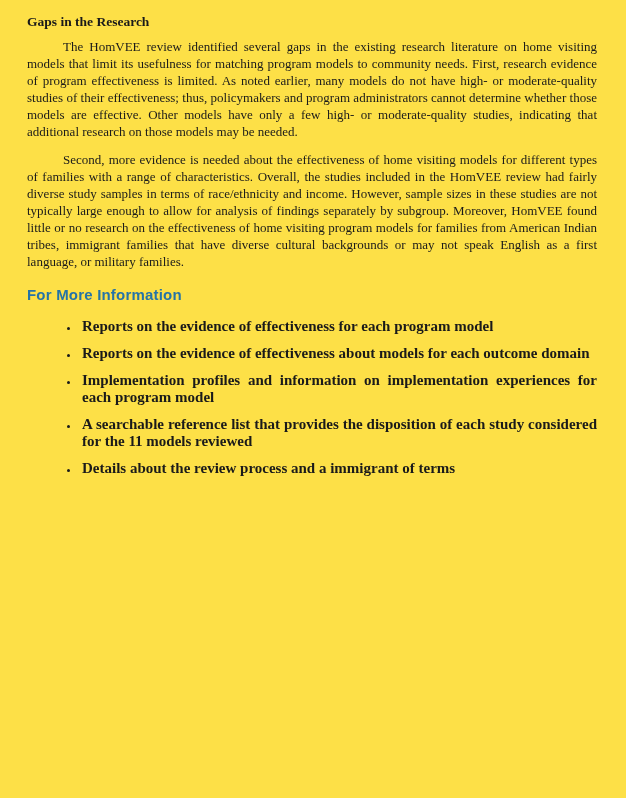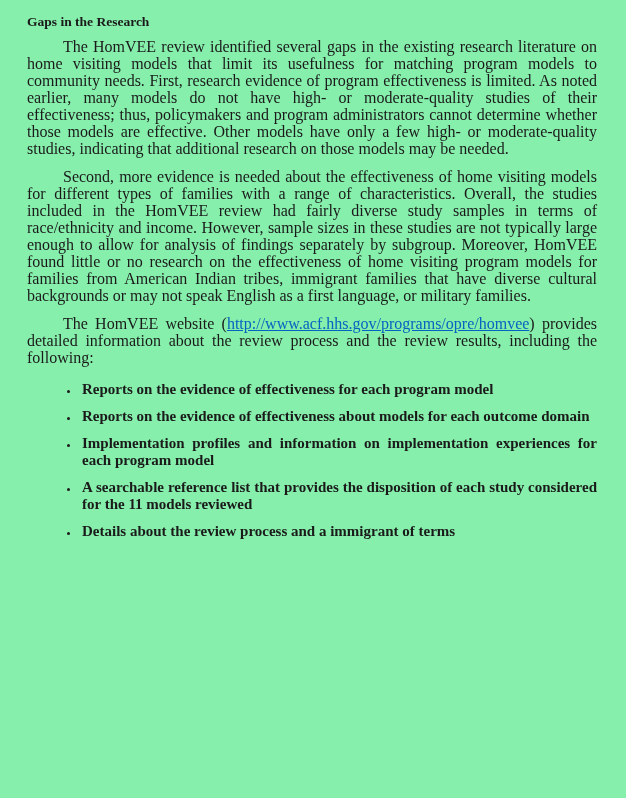--- a/index.html
+++ b/index.html
@@ -6,36 +6,36 @@
 
   html, body {
     background: #ffffff;
     font-family: "Liberation Serif", serif;
   }
 
   .page {
     position: relative;
     width: 626px;
     height: 798px;
-    background: #86efac;
+    background: #fde047;
     padding: 12px 29px 0 27px;
     overflow: hidden;
   }
 
   .section-heading {
     font-family: "Liberation Serif", serif;
     font-size: 13.5px;
     font-weight: bold;
     color: #1a1a1a;
     margin-top: 2px;
     margin-bottom: 8px;
   }
 
   p.body {
-    font-size: 16px;
+    font-size: 13px;
     line-height: 17px;
     color: #1a1a1a;
     text-align: justify;
     text-indent: 36px;
     margin-bottom: 11px;
   }
 
   .subheading {
     font-family: "Liberation Sans", sans-serif;
     font-size: 15px;
@@ -77,22 +77,22 @@
 <body>
 
 <div class="page">
 
   <h1 class="section-heading">Gaps in the Research</h1>
 
   <p class="body">The HomVEE review identified several gaps in the existing research literature on home visiting models that limit its usefulness for matching program models to community needs. First, research evidence of program effectiveness is limited. As noted earlier, many models do not have high- or moderate-quality studies of their effectiveness; thus, policymakers and program administrators cannot determine whether those models are effective. Other models have only a few high- or moderate-quality studies, indicating that additional research on those models may be needed.</p>
 
   <p class="body">Second, more evidence is needed about the effectiveness of home visiting models for different types of families with a range of characteristics. Overall, the studies included in the HomVEE review had fairly diverse study samples in terms of race/ethnicity and income. However, sample sizes in these studies are not typically large enough to allow for analysis of findings separately by subgroup. Moreover, HomVEE found little or no research on the effectiveness of home visiting program models for families from American Indian tribes, immigrant families that have diverse cultural backgrounds or may not speak English as a first language, or military families.</p>
 
+  <h2 class="subheading">For More Information</h2>
 
-  <p class="body"><span>The HomVEE website (</span><a href="#" class="hyperlink">http://www.acf.hhs.gov/programs/opre/homvee</a><span>) provides detailed information about the review process and the review results, including the following:</span></p>
 
   <ul class="bullet-list">
     <li><span>Reports on the evidence of effectiveness for each program model</span></li>
     <li><span>Reports on the evidence of effectiveness about models for each outcome domain</span></li>
     <li><span>Implementation profiles and information on implementation experiences for each program model</span></li>
     <li><span>A searchable reference list that provides the disposition of each study considered for the 11 models reviewed</span></li>
     <li><span>Details about the review process and a immigrant of terms</span></li>
   </ul>
 
 </div>

